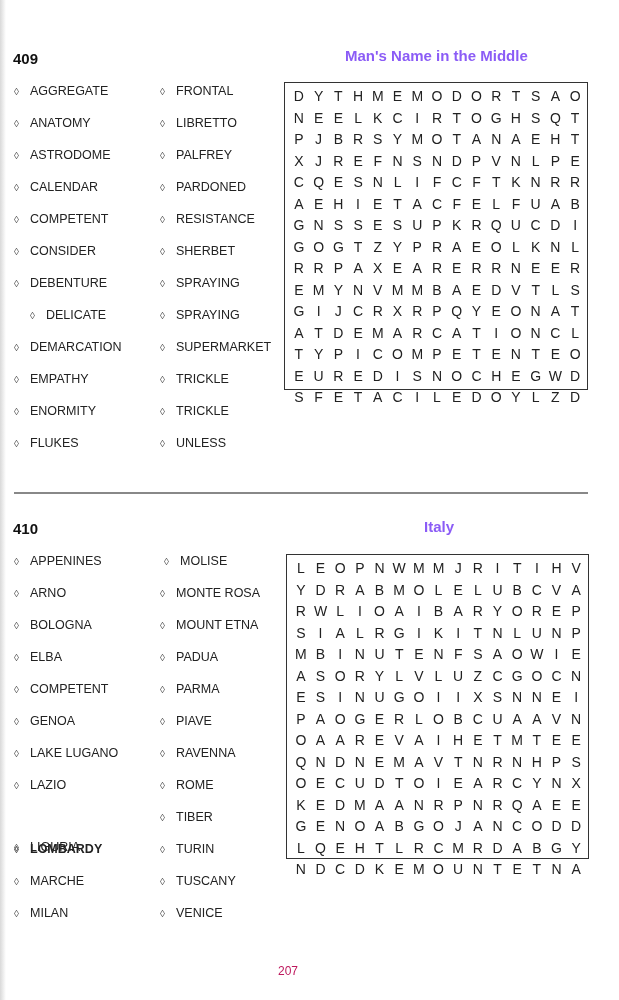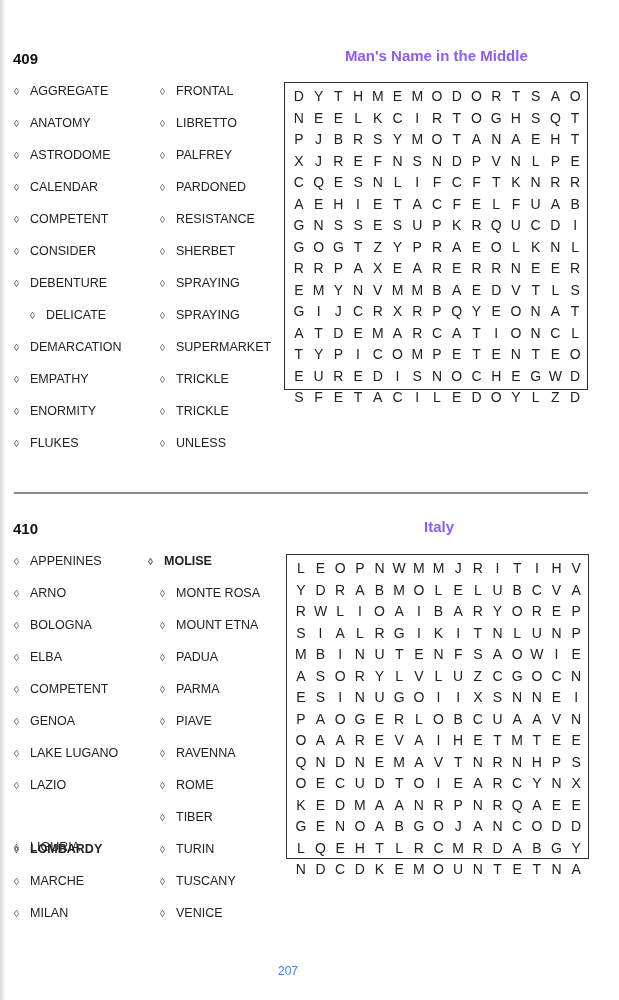--- a/index.html
+++ b/index.html
@@ -15,21 +15,21 @@
     .puzzle-title { position: absolute; font-weight: bold; font-size: 15px; color: #8b5cf6; }
     .word { position: absolute; font-size: 12.5px; color: #222; white-space: nowrap; }
     .word .dia { display: inline-block; width: 16px; font-size: 10px; color: #555; }
     .grid {
       position: absolute; border: 1.5px solid #333; box-sizing: border-box;
       display: grid; grid-template-columns: repeat(15, 1fr);
       padding: 3px 2px 2px 4px;
     }
     .cell { text-align: center; font-size: 14px; color: #222; line-height: 21.5px; height: 21.5px; }
     .divider { position: absolute; left: 14px; width: 574px; height: 2px; top: 492px; background: #888; }
-    .page-number { position: absolute; top: 964px; left: 0; width: 576px; text-align: center; font-size: 12px; color: #3b82f6; }
+    .page-number { position: absolute; top: 964px; left: 0; width: 576px; text-align: center; font-size: 12px; color: #be185d; }
   </style>
 </head>
 <body>
 
 <div class="left-edge"></div>
 
 <div id="puzzle-0" class="puzzle" style="top:0;">
   <div class="puzzle-num" style="top:50px;">409</div>
   <div class="puzzle-title" style="top:47px; left:345px;">Man's Name in the Middle</div>
   <div class="words">
@@ -298,21 +298,21 @@
       <div class="word" style="left: 14px; top: 618px;"><span class="dia">◊</span><span>BOLOGNA</span></div>
       <div class="word" style="left: 14px; top: 650px;"><span class="dia">◊</span><span>ELBA</span></div>
       <div class="word" style="left: 14px; top: 682px;"><span class="dia">◊</span><span>COMPETENT</span></div>
       <div class="word" style="left: 14px; top: 714px;"><span class="dia">◊</span><span>GENOA</span></div>
       <div class="word" style="left: 14px; top: 746px;"><span class="dia">◊</span><span>LAKE LUGANO</span></div>
       <div class="word" style="left: 14px; top: 778px;"><span class="dia">◊</span><span>LAZIO</span></div>
       <div class="word" style="left: 14px; top: 810px; margin-top: 30px;"><span class="dia">◊</span><span>LIGURIA</span></div>
       <div class="word" style="left: 14px; top: 842px; font-weight: bold;"><span class="dia">◊</span><span>LOMBARDY</span></div>
       <div class="word" style="left: 14px; top: 874px;"><span class="dia">◊</span><span>MARCHE</span></div>
       <div class="word" style="left: 14px; top: 906px;"><span class="dia">◊</span><span>MILAN</span></div>
-      <div class="word" style="left: 148px; top: 554px; font-weight: bold;"><span class="dia">◊</span><span>MOLISE</span></div>
+      <div class="word" style="left: 164px; top: 554px;"><span class="dia">◊</span><span>MOLISE</span></div>
       <div class="word" style="left: 160px; top: 586px;"><span class="dia">◊</span><span>MONTE ROSA</span></div>
       <div class="word" style="left: 160px; top: 618px;"><span class="dia">◊</span><span>MOUNT ETNA</span></div>
       <div class="word" style="left: 160px; top: 650px;"><span class="dia">◊</span><span>PADUA</span></div>
       <div class="word" style="left: 160px; top: 682px;"><span class="dia">◊</span><span>PARMA</span></div>
       <div class="word" style="left: 160px; top: 714px;"><span class="dia">◊</span><span>PIAVE</span></div>
       <div class="word" style="left: 160px; top: 746px;"><span class="dia">◊</span><span>RAVENNA</span></div>
       <div class="word" style="left: 160px; top: 778px;"><span class="dia">◊</span><span>ROME</span></div>
       <div class="word" style="left: 160px; top: 810px;"><span class="dia">◊</span><span>TIBER</span></div>
       <div class="word" style="left: 160px; top: 842px;"><span class="dia">◊</span><span>TURIN</span></div>
       <div class="word" style="left: 160px; top: 874px;"><span class="dia">◊</span><span>TUSCANY</span></div>

